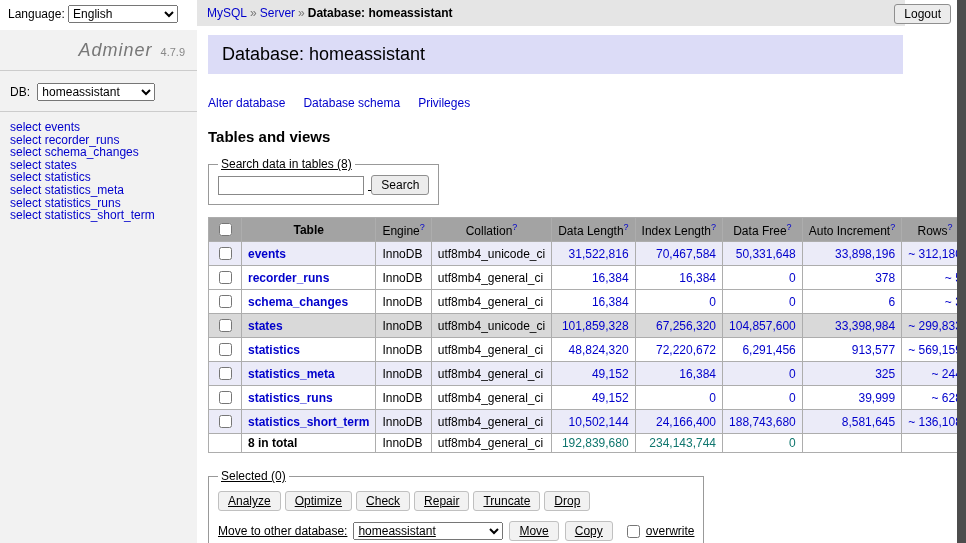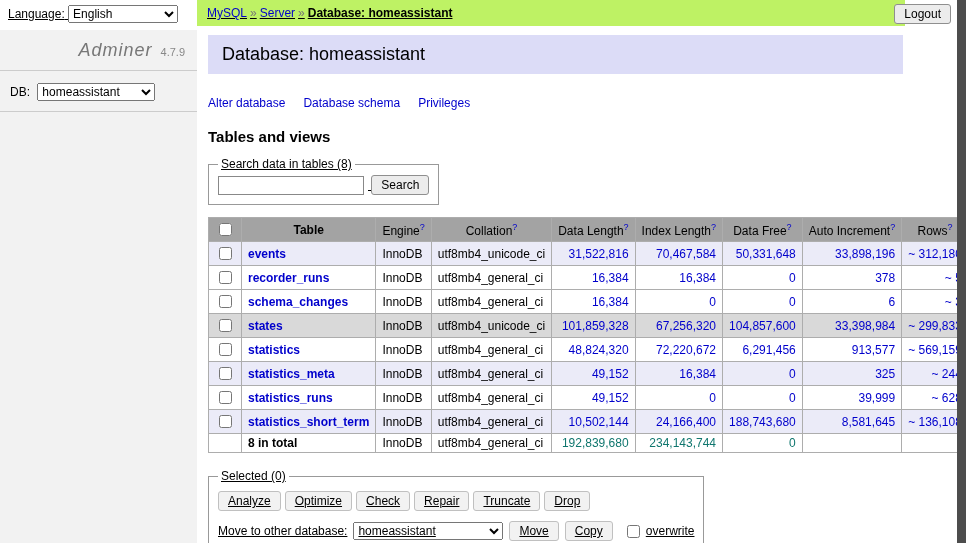--- a/index.html
+++ b/index.html
@@ -5,24 +5,24 @@
   * { box-sizing: border-box; }
   html, body { margin: 0; padding: 0; }
   body {
     width: 966px; height: 543px; overflow: hidden; position: relative;
     font-family: "Liberation Sans", "DejaVu Sans", sans-serif;
     font-size: 12px; color: #000; background: #fff;
   }
   a { color: #0000cc; text-decoration: none; cursor: pointer; }
 
   
-  .topbar { position: relative; display: flex; height: 26px; align-items: stretch; text-decoration: underline; }
+  .topbar { position: relative; display: flex; height: 26px; align-items: stretch; }
   .lang-area { width: 197px; padding: 5px 8px; background: #fff; white-space: nowrap; }
   .lang-area select { font-size: 12px; width: 110px; }
-  .breadcrumb { flex: 1; background: #bef264; padding: 6px 10px; margin-right: 61px; white-space: nowrap; }
+  .breadcrumb { flex: 1; background: #e5e5e5; padding: 6px 10px; margin-right: 61px; white-space: nowrap; }
   .breadcrumb .sep { color: #777; margin: 0 3px; }
   .crumb-current { font-weight: bold; color: #000; }
   .logout-area { position: absolute; right: 15px; top: 4px; }
 
   .btn {
     font-family: inherit; font-size: 12px; padding: 2px 9px;
     background: #ececec; border: 1px solid #8f8f8f; border-radius: 3px; color: #000; cursor: pointer;
   }
   .btn:disabled { color: #000000; border-color: #c0c0c0; background: #f2f2f2; }
 
@@ -100,20 +100,30 @@
   <h1>
     <span class="app-name">Adminer</span>
     <span class="app-version">4.7.9</span>
   </h1>
   <div class="db-row">
     <label>DB:</label>
     <select>
       <option>homeassistant</option>
     </select>
   </div>
+  <div class="table-links" id="table-links">
+      <a class="tbl-link" href="#">select events</a>
+      <a class="tbl-link" href="#">select recorder_runs</a>
+      <a class="tbl-link" href="#">select schema_changes</a>
+      <a class="tbl-link" href="#">select states</a>
+      <a class="tbl-link" href="#">select statistics</a>
+      <a class="tbl-link" href="#">select statistics_meta</a>
+      <a class="tbl-link" href="#">select statistics_runs</a>
+      <a class="tbl-link" href="#">select statistics_short_term</a>
+    </div>
 </aside>
 
 <main class="content">
   <h2 class="page-title">Database: homeassistant</h2>
   <div class="db-links" id="db-links"><a href="#">Alter database</a><a href="#">Database schema</a><a href="#">Privileges</a></div>
 
   <h3>Tables and views</h3>
 
   <fieldset class="search-fieldset">
     <legend>Search data in tables (8)</legend>

